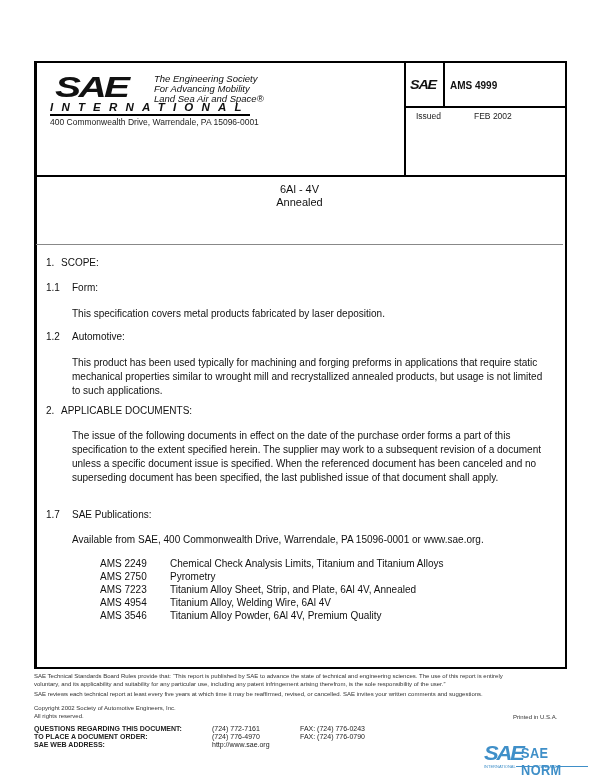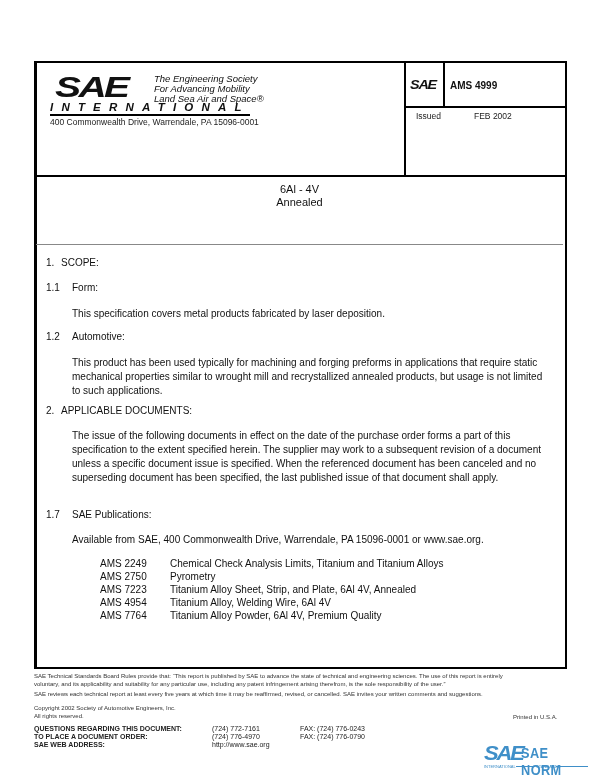--- a/index.html
+++ b/index.html
@@ -89,21 +89,21 @@
 
 <div class="sec-num" style="top:509px">1.7</div>
 <div class="sec-head" style="top:509px">SAE Publications:</div>
 <div class="para" style="top:533px">Available from SAE, 400 Commonwealth Drive, Warrendale, PA 15096-0001 or www.sae.org.</div>
 
 <div>
   <div class="ref-row" style="top:558px"><span class="ref-id">AMS 2249</span><span>Chemical Check Analysis Limits, Titanium and Titanium Alloys</span></div>
   <div class="ref-row" style="top:571px"><span class="ref-id">AMS 2750</span><span>Pyrometry</span></div>
   <div class="ref-row" style="top:584px"><span class="ref-id">AMS 7223</span><span>Titanium Alloy Sheet, Strip, and Plate, 6Al 4V, Annealed</span></div>
   <div class="ref-row" style="top:597px"><span class="ref-id">AMS 4954</span><span>Titanium Alloy, Welding Wire, 6Al 4V</span></div>
-  <div class="ref-row" style="top:610px"><span class="ref-id">AMS 7764</span><span>Titanium Alloy Powder, 6Al 4V, Premium Quality</span></div>
+  <div class="ref-row" style="top:610px"><span class="ref-id">AMS 3546</span><span>Titanium Alloy Powder, 6Al 4V, Premium Quality</span></div>
 </div>
 
 <div class="footer" style="top:673px">
   <div>SAE Technical Standards Board Rules provide that: “This report is published by SAE to advance the state of technical and engineering sciences. The use of this report is entirely</div>
   <div>voluntary, and its applicability and suitability for any particular use, including any patent infringement arising therefrom, is the sole responsibility of the user.”</div>
 </div>
 <div class="footer" style="top:691px">SAE reviews each technical report at least every five years at which time it may be reaffirmed, revised, or cancelled. SAE invites your written comments and suggestions.</div>
 <div class="footer" style="top:705px">Copyright 2002 Society of Automotive Engineers, Inc.</div>
 <div class="footer" style="top:713px">All rights reserved.</div>
 <div class="footer" style="top:714px;left:513px">Printed in U.S.A.</div>

